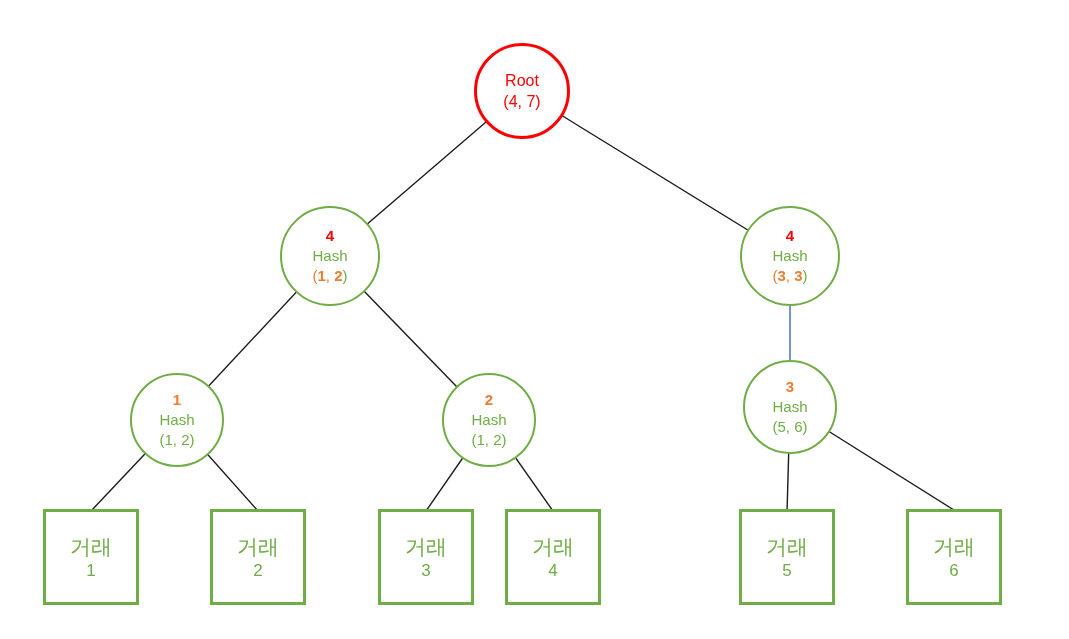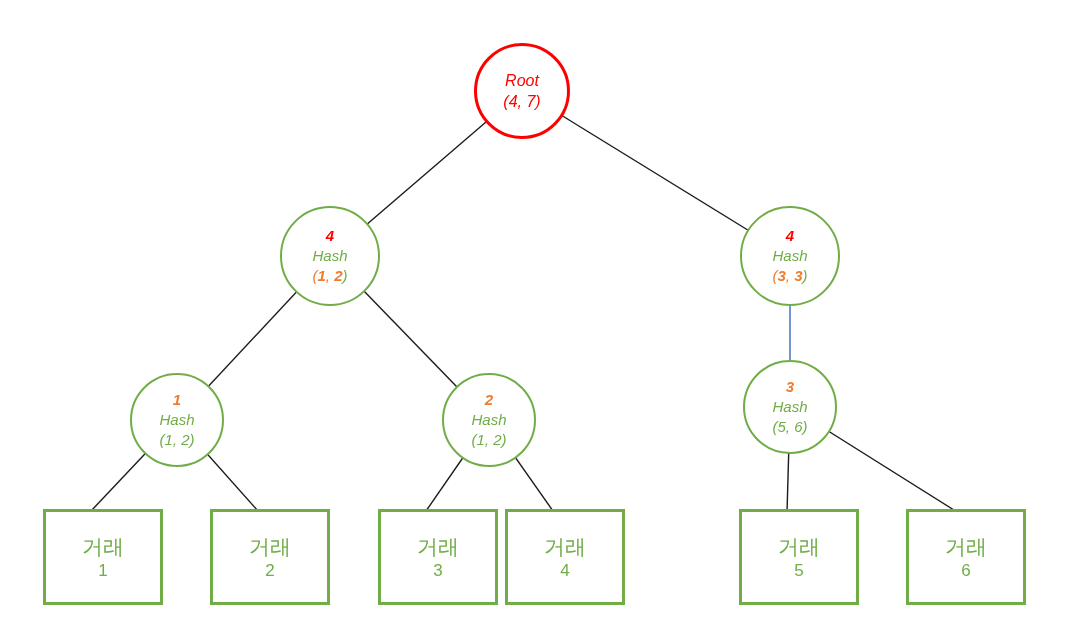--- a/index.html
+++ b/index.html
@@ -8,24 +8,24 @@
     font-family:"Liberation Sans","DejaVu Sans",sans-serif;
   }
   #edges{position:absolute;left:0;top:0;width:1069px;height:639px;}
   .edge{stroke:var(--edge);stroke-width:1.4;}
   .edge-blue{stroke:var(--blue);stroke-width:1.5;}
   .node{
     position:absolute;background:#ffffff;box-sizing:border-box;
     display:flex;flex-direction:column;align-items:center;justify-content:center;
     text-align:center;
   }
-  .circle{border-radius:50%;font-style:italic;}
+  .circle{border-radius:50%;}
   .circle.root-c{border:3px solid var(--red);}
   .circle.hash-c{border:2.5px solid var(--green);}
-  .box{border:3px solid var(--green);width:120px;height:96px;top:509px;}
+  .box{border:3px solid var(--green);width:96px;height:96px;top:509px;}
   .t{font-size:15px;line-height:20px;white-space:pre;}
   .root-t{font-size:16px;line-height:21px;}
   .red{color:var(--red);}
   .green{color:var(--green);}
   .orange{color:var(--orange);}
   .b{font-weight:bold;}
   .leaf-label{font-size:21px;line-height:27px;color:var(--green);}
   .leaf-num{font-size:17px;line-height:22px;color:var(--green);}
 </style>
 </head>

